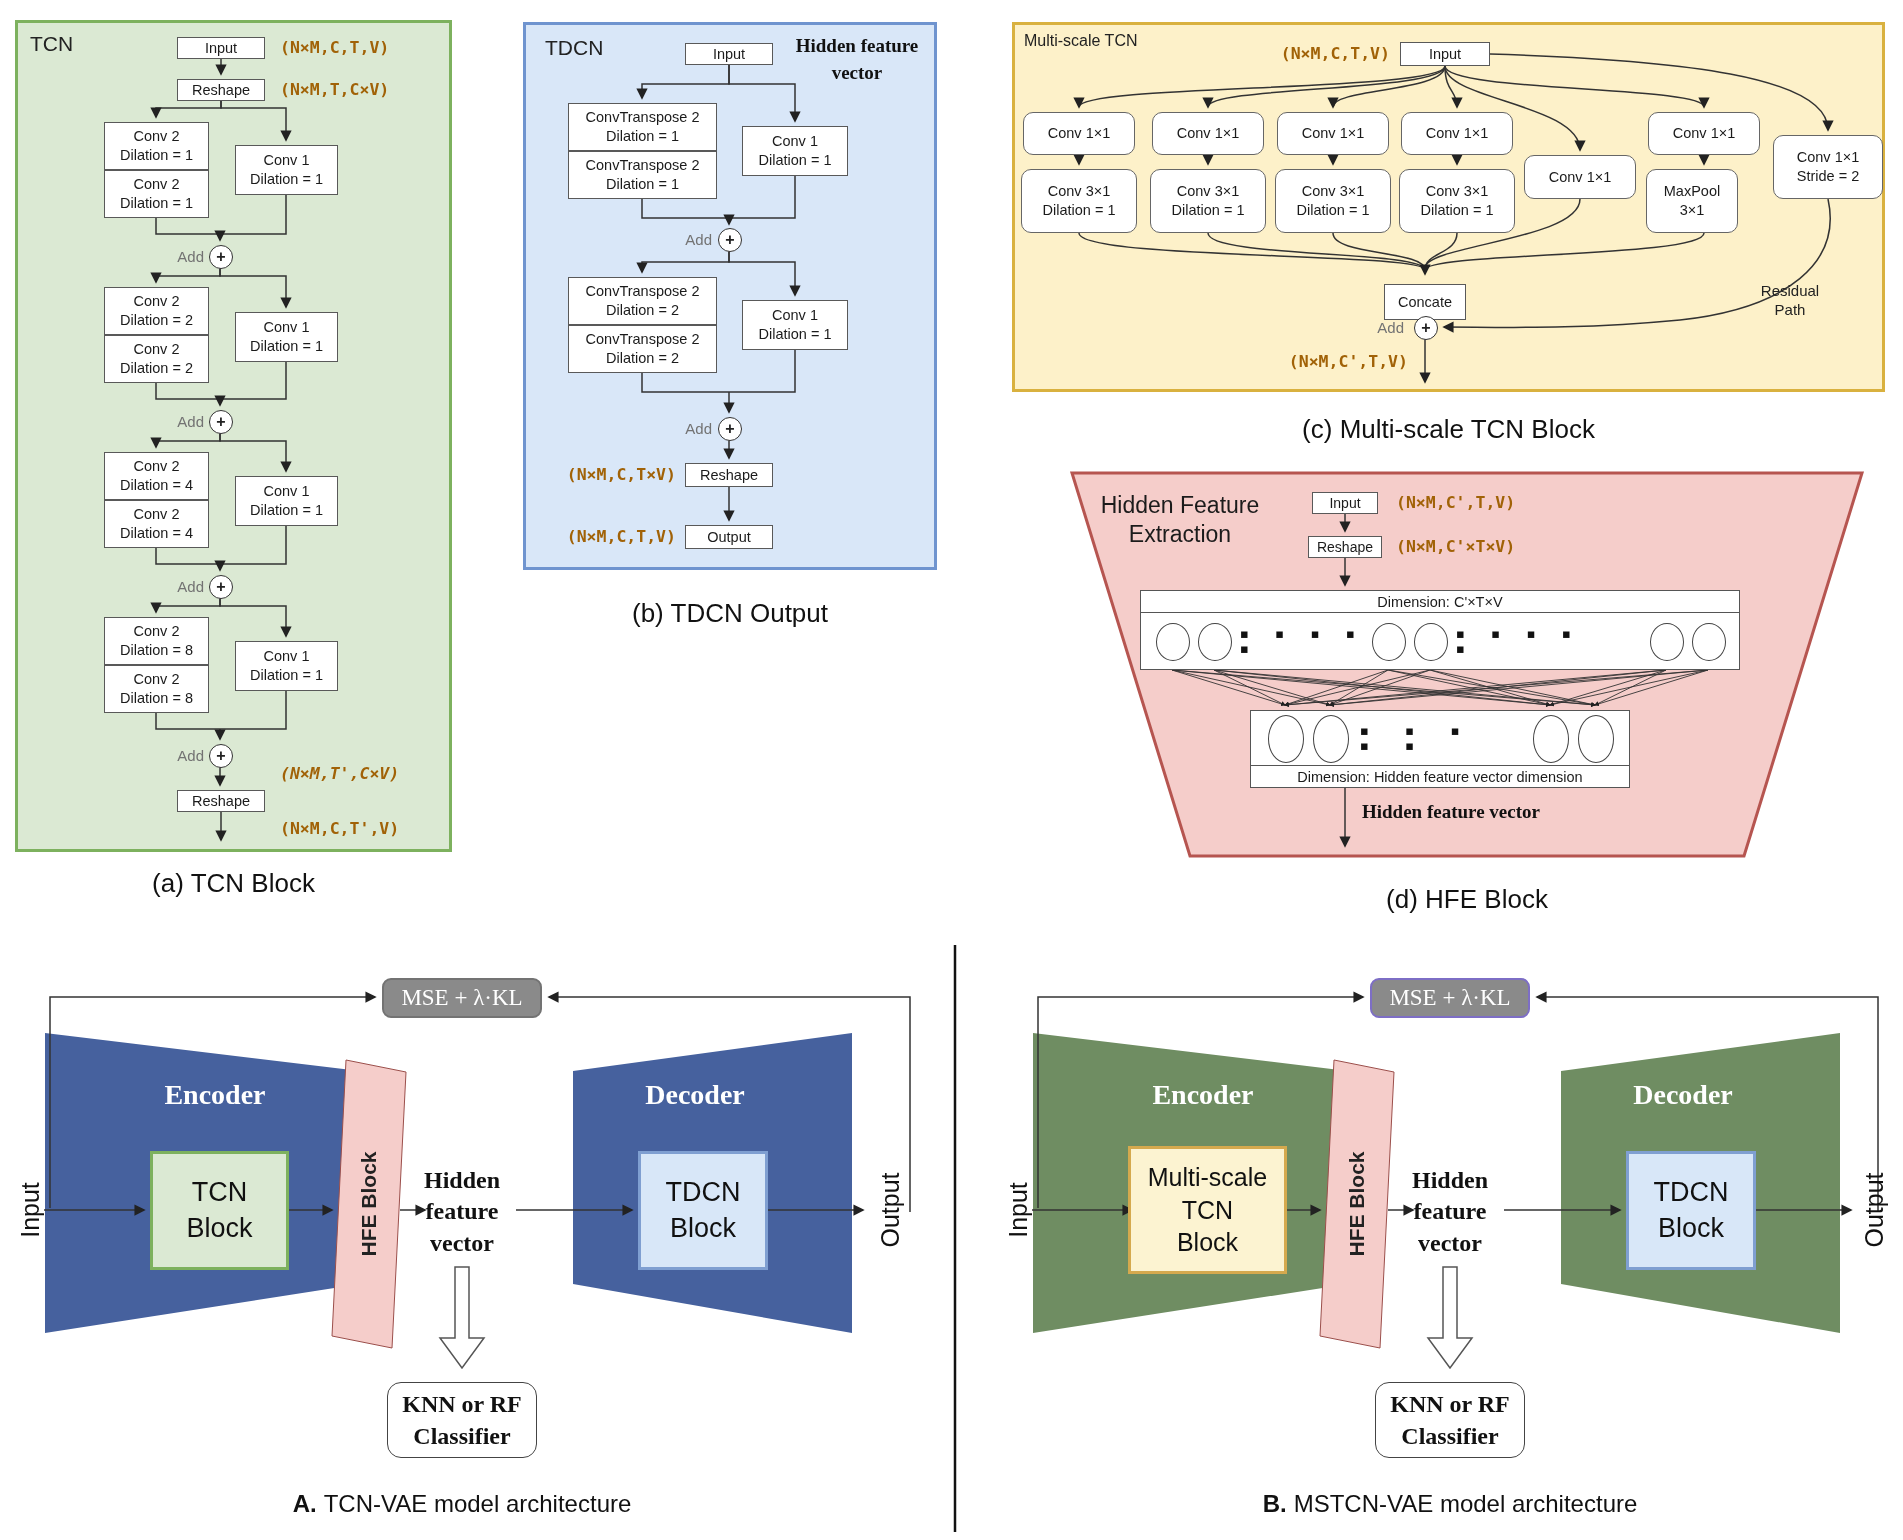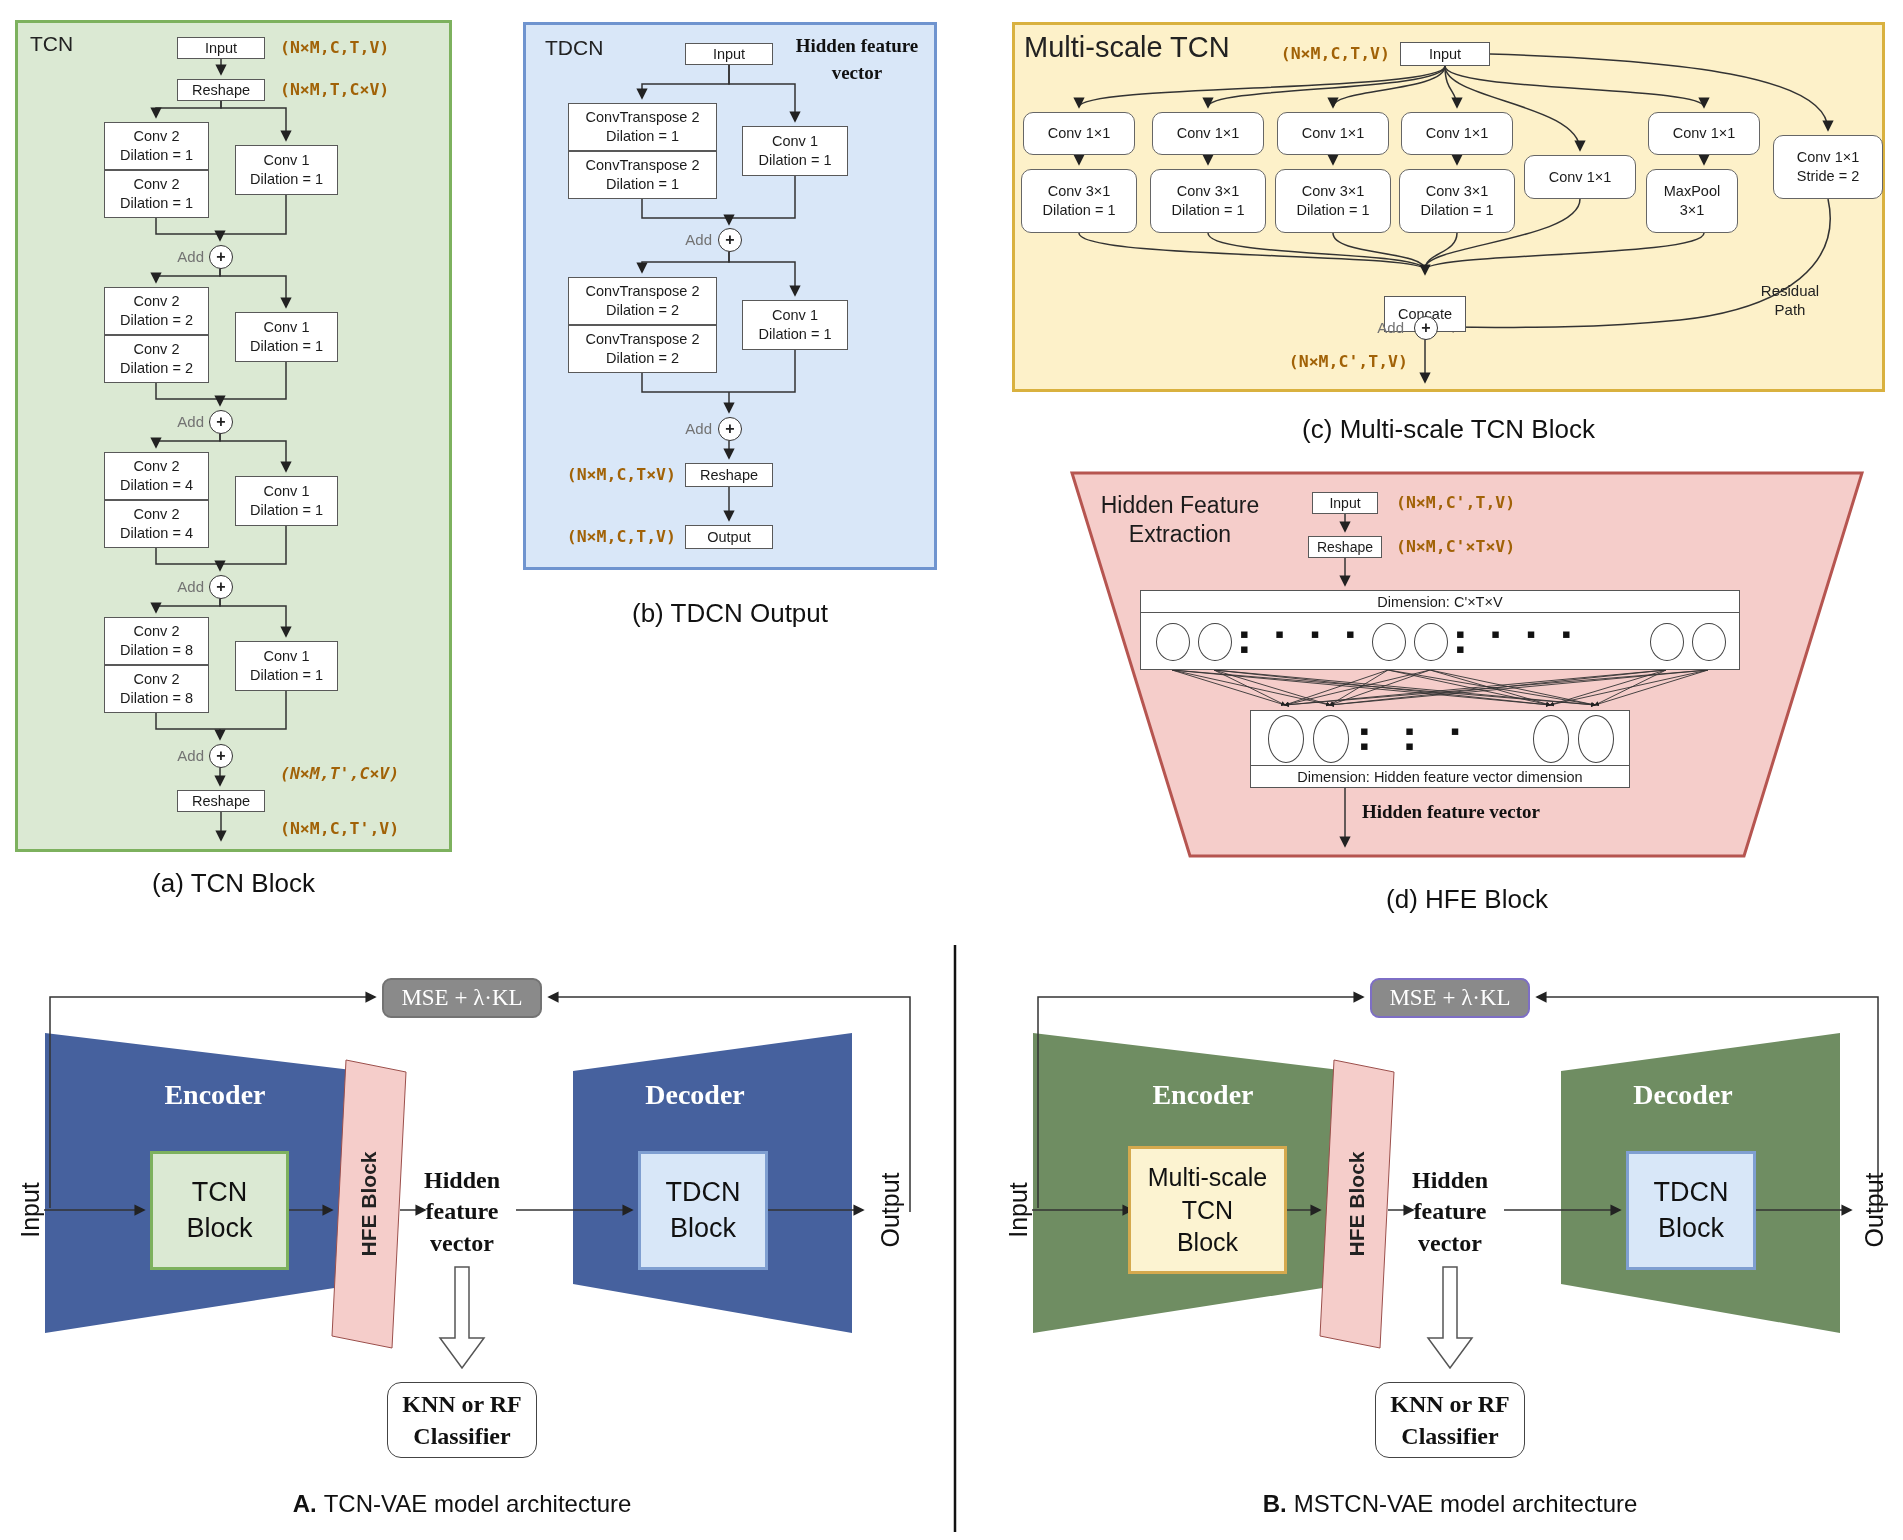--- a/index.html
+++ b/index.html
@@ -228,21 +228,21 @@
 Dilation = 1</div>
   <div class="addlbl z4" style="left:668px;top:421px;width:44px;">Add</div>
   <div class="addc z4" style="left:718px;top:417px;">+</div>
 
   <div class="mono mright z4" style="left:540px;top:463px;width:136px;height:24px;">(N×M,C,T×V)</div>
   <div class="box z4" style="left:685px;top:463px;width:88px;height:24px;">Reshape</div>
   <div class="mono mright z4" style="left:540px;top:525px;width:136px;height:24px;">(N×M,C,T,V)</div>
   <div class="box z4" style="left:685px;top:525px;width:88px;height:24px;">Output</div>
   <div class="cap z4" style="left:523px;top:598px;width:414px;">(b) TDCN Output</div>
 
-  <div class="ptitle z4" style="left:1024px;top:32px;font-size:29px;">Multi-scale TCN</div>
+  <div class="ptitle z4" style="left:1024px;top:32px;font-size:16px;">Multi-scale TCN</div>
   <div class="mono mright z4" style="left:1248px;top:42px;width:142px;height:24px;">(N×M,C,T,V)</div>
   <div class="box z4" style="left:1400px;top:42px;width:90px;height:24px;">Input</div>
 
   <div class="box rnd z4" style="left:1023px;top:112px;width:112px;height:43px;">Conv 1×1</div>
   <div class="box rnd z4" style="left:1152px;top:112px;width:112px;height:43px;">Conv 1×1</div>
   <div class="box rnd z4" style="left:1277px;top:112px;width:112px;height:43px;">Conv 1×1</div>
   <div class="box rnd z4" style="left:1401px;top:112px;width:112px;height:43px;">Conv 1×1</div>
   <div class="box rnd z4" style="left:1648px;top:112px;width:112px;height:43px;">Conv 1×1</div>
 
   <div class="box rnd z4" style="left:1021px;top:169px;width:116px;height:64px;">Conv 3×1
@@ -252,21 +252,21 @@
   <div class="box rnd z4" style="left:1275px;top:169px;width:116px;height:64px;">Conv 3×1
 Dilation = 1</div>
   <div class="box rnd z4" style="left:1399px;top:169px;width:116px;height:64px;">Conv 3×1
 Dilation = 1</div>
   <div class="box rnd z4" style="left:1524px;top:155px;width:112px;height:44px;">Conv 1×1</div>
   <div class="box rnd z4" style="left:1646px;top:169px;width:92px;height:64px;">MaxPool
 3×1</div>
   <div class="box rnd z4" style="left:1773px;top:135px;width:110px;height:64px;">Conv 1×1
 Stride = 2</div>
 
-  <div class="box z4" style="left:1384px;top:296px;width:82px;height:36px;text-align:center;">Concate</div>
+  <div class="box z4" style="left:1384px;top:284px;width:82px;height:36px;text-align:center;">Concate</div>
   <div class="addlbl z4" style="left:1360px;top:320px;width:44px;">Add</div>
   <div class="addc z4" style="left:1414px;top:316px;">+</div>
   <div class="mono mright z4" style="left:1266px;top:351px;width:142px;height:22px;">(N×M,C',T,V)</div>
   <div class="lbl z4" style="left:1748px;top:282px;width:84px;height:38px;font-size:15px;line-height:1.25;color:#222;">Residual
 Path</div>
   <div class="cap z4" style="left:1012px;top:414px;width:873px;">(c) Multi-scale TCN Block</div>
 
   <div class="lbl z4" style="left:1090px;top:492px;width:180px;height:56px;font-size:23px;line-height:1.25;color:#1b1b1b;">Hidden Feature
 Extraction</div>
   <div class="box z4" style="left:1312px;top:492px;width:66px;height:22px;font-size:14px;">Input</div>

